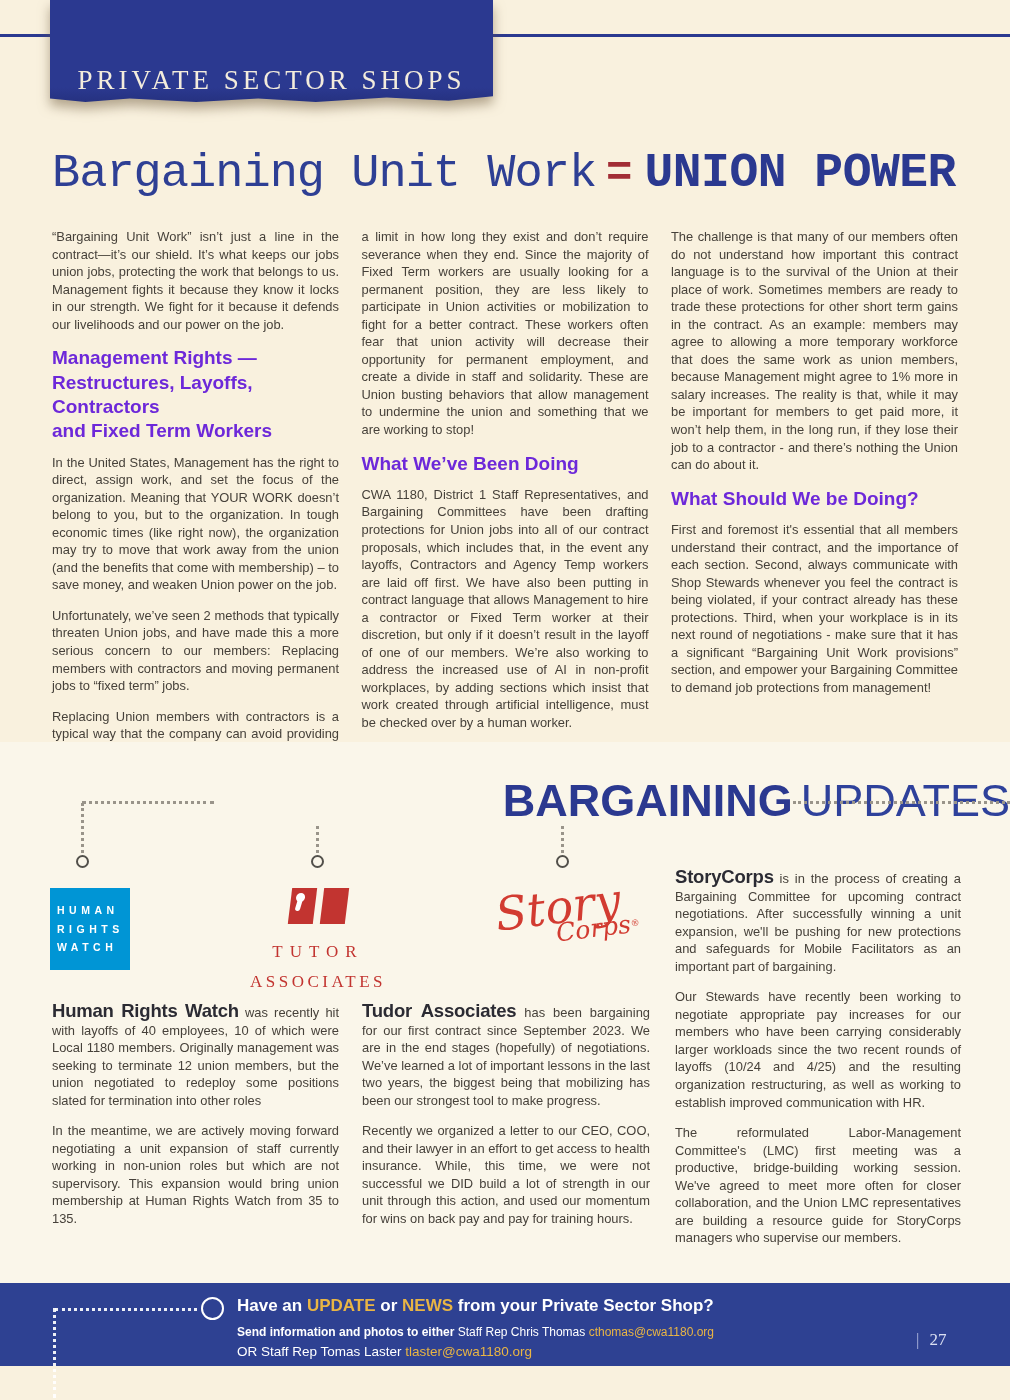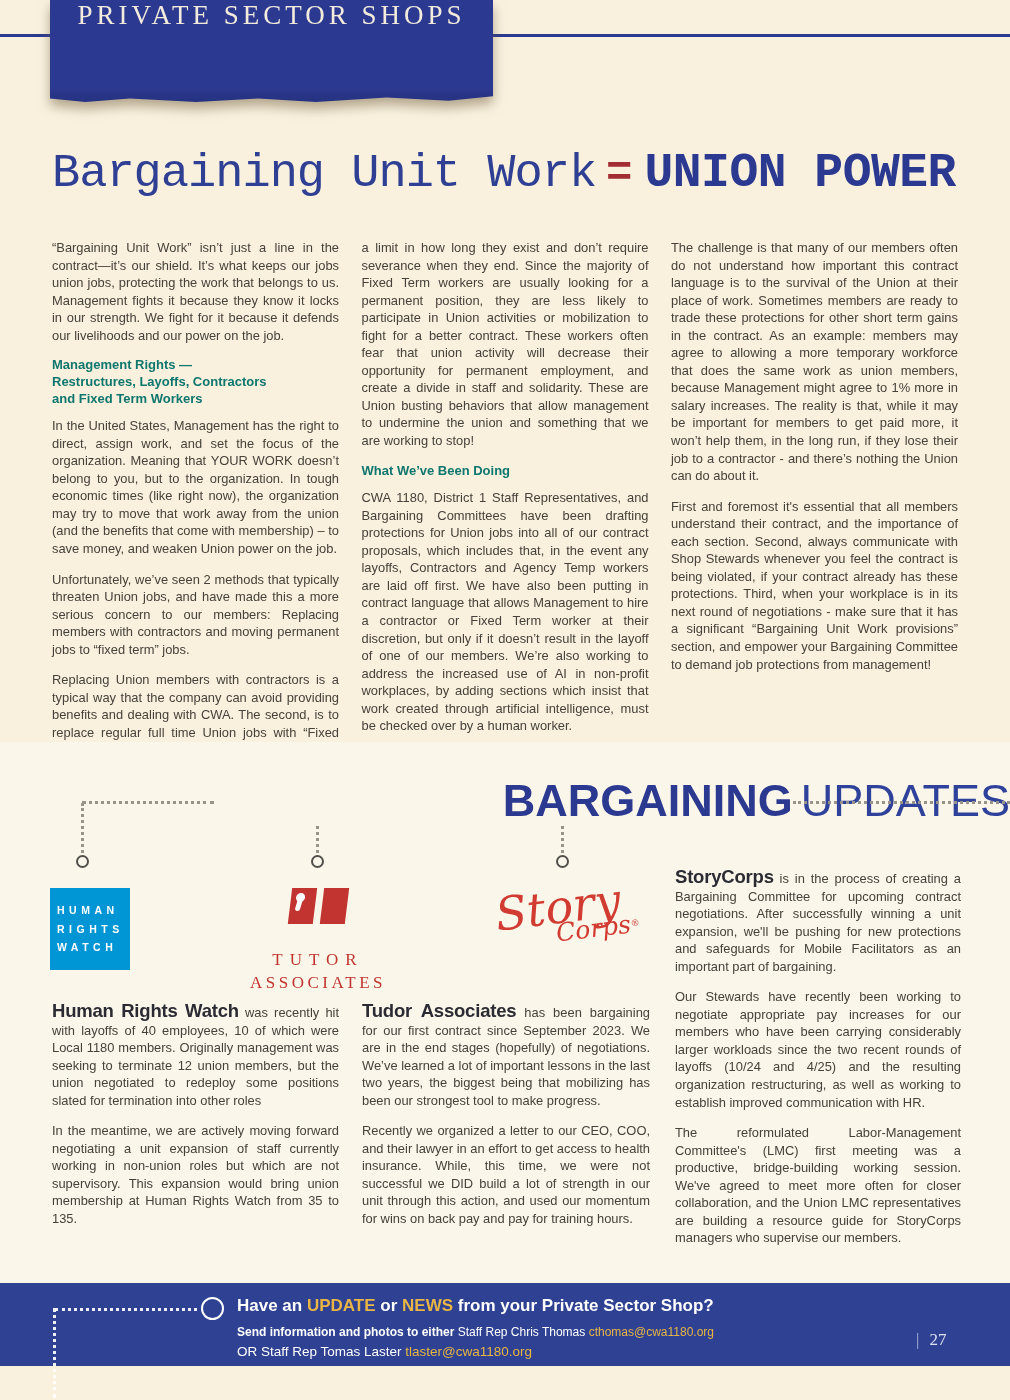--- a/index.html
+++ b/index.html
@@ -7,34 +7,34 @@
   .page { position:relative; width:1010px; height:1400px; background:#f9f1de;
           font-family:"Liberation Sans", sans-serif; overflow:hidden; margin:0 auto; }
 
   
   .top-rule { position:absolute; top:34px; left:0; width:100%; height:3px; background:#2b3990; }
   .banner-wrap { position:absolute; top:0; left:50px; width:443px; height:112px;
                  filter:drop-shadow(0 7px 6px rgba(110,90,60,.5)); z-index:2; }
   .banner { width:100%; height:100%;
             background:linear-gradient(180deg,#2b3990 0%,#2b3990 78%,#25317f 92%,#1f2b73 100%);
             clip-path:polygon(0 0,100% 0,100% 86%,90% 90%,76% 87%,60% 91%,47% 88%,33% 91%,18% 88%,8% 91%,0 88%);
-            display:flex; align-items:flex-start; justify-content:center; padding-bottom:16px; }
+            display:flex; align-items:flex-end; justify-content:center; padding-bottom:16px; }
   .banner-title { color:#f3ecdc; font-family:"Liberation Serif", serif; font-size:27px; letter-spacing:4px; }
 
   
   .headline { position:absolute; top:146px; left:52px; white-space:nowrap; font-weight:400;font-family:Liberation Mono, monospace; }
   .hl-light { font-size:47px; color:#2e3f94; letter-spacing:-1px; }
   .hl-eq { font-size:44px; color:#a22d35; font-weight:800; margin:0 12px 0 10px; }
   .hl-strong { font-size:48px; color:#2b3990; font-weight:800; letter-spacing:-0.5px; }
 
   
   .article { position:absolute; top:228px; left:52px; width:906px; display:flex; justify-content:space-between; }
-  .article .col { width:287px;margin-top:11px; }
+  .article .col { width:287px; }
   .body-p { margin:0 0 13px 0; font-size:12.9px; line-height:1.36; text-align:justify; color:#46413a; }
-  .sub-h { margin:5px 0 10px 0; font-size:13px; line-height:1.28; color:#0f766e; font-weight:700; white-space:pre-line; }
+  .sub-h { margin:5px 0 10px 0; font-size:19px; line-height:1.28; color:#6d28d9; font-weight:700; white-space:pre-line; }
 
   
   .updates { position:absolute; top:742px; left:0; width:100%; height:541px; background:#faf6ea; }
   .u-head { position:absolute; top:33px; left:0; width:100%; text-align:right; }
   .u-strong { font-size:45px; font-weight:800; color:#2b3990; }
   .u-light { font-size:45px; font-weight:400; color:#2e419b; margin-left:8px; }
   .dot-h { position:absolute; height:0; border-top:3px dotted #99948a; }
   .dh-left { left:82px; width:132px; top:59px; }
   .dh-right { left:793px; width:217px; top:59px; }
   .dot-v { position:absolute; width:0; border-left:3px dotted #99948a; }
@@ -47,22 +47,22 @@
   
   .hrw-logo { position:absolute; left:50px; top:146px; width:80px; height:82px; background:#0095d5;
               display:flex; flex-direction:column; justify-content:center; gap:8px; padding-left:7px; }
   .hrw-line { color:#fff; font-size:10.5px; font-weight:700; letter-spacing:4.5px; line-height:1; }
   .tutor-logo { position:absolute; left:238px; top:146px; width:160px; text-align:center; color:#c23430; }
   .t-marks { display:flex; justify-content:center; gap:7px; height:38px; }
   .t-mark { width:25px; height:36px; background:#c23430; transform:skewX(-7deg); position:relative; }
   .t-comma { position:absolute; top:5px; left:5px; width:9px; height:9px; background:#fff; border-radius:50%; }
   .t-comma::after { content:""; position:absolute; top:7px; left:1px; width:5px; height:11px; background:#fff;
                     border-radius:0 0 6px 6px; transform:rotate(10deg); }
-  .t-line1 { margin-top:24px; font-family:"Liberation Serif", serif; font-size:17px; letter-spacing:7px; }
-  .t-line2 { margin-top:3px; font-family:"Liberation Serif", serif; font-size:17px; letter-spacing:3.5px; }
+  .t-line1 { margin-top:16px; font-family:"Liberation Serif", serif; font-size:17px; letter-spacing:7px; }
+  .t-line2 { margin-top:10px; font-family:"Liberation Serif", serif; font-size:17px; letter-spacing:3.5px; }
   .story-logo { position:absolute; left:496px; top:140px; width:160px; transform:rotate(-7deg);
                 color:#d23b31; font-family:"DejaVu Serif", serif; font-style:italic; }
   .s-word1 { font-size:46px; line-height:1; }
   .s-word2 { font-size:25px; margin:-12px 0 0 58px; }
   .s-reg { font-size:9px; font-style:normal; vertical-align:6px; }
 
   
   .u-col { position:absolute; }
   .hrw-col { left:52px; top:260px; width:287px; }
   .tudor-col { left:362px; top:260px; width:288px; }
@@ -112,20 +112,21 @@
       <p class="body-p">Unfortunately, we’ve seen 2 methods that typically threaten Union jobs, and have made this a more serious concern to our members: Replacing members with contractors and moving permanent jobs to “fixed term” jobs.</p>
       <p class="body-p">Replacing Union members with contractors is a typical way that the company can avoid providing benefits and dealing with CWA. The second, is to replace regular full time Union jobs with “Fixed Term” (think of temporary) positions, which have</p>
     </div>
     <div class="col">
       <p class="body-p">a limit in how long they exist and don’t require severance when they end. Since the majority of Fixed Term workers are usually looking for a permanent position, they are less likely to participate in Union activities or mobilization to fight for a better contract. These workers often fear that union activity will decrease their opportunity for permanent employment, and create a divide in staff and solidarity. These are Union busting behaviors that allow management to undermine the union and something that we are working to stop!</p>
       <h3 class="sub-h">What We’ve Been Doing</h3>
       <p class="body-p">CWA 1180, District 1 Staff Representatives, and Bargaining Committees have been drafting protections for Union jobs into all of our contract proposals, which includes that, in the event any layoffs, Contractors and Agency Temp workers are laid off first. We have also been putting in contract language that allows Management to hire a contractor or Fixed Term worker at their discretion, but only if it doesn’t result in the layoff of one of our members. We’re also working to address the increased use of AI in non-profit workplaces, by adding sections which insist that work created through artificial intelligence, must be checked over by a human worker.</p>
     </div>
     <div class="col">
       <p class="body-p">The challenge is that many of our members often do not understand how important this contract language is to the survival of the Union at their place of work. Sometimes members are ready to trade these protections for other short term gains in the contract. As an example: members may agree to allowing a more temporary workforce that does the same work as union members, because Management might agree to 1% more in salary increases. The reality is that, while it may be important for members to get paid more, it won’t help them, in the long run, if they lose their job to a contractor - and there’s nothing the Union can do about it.</p>
+      <h3 class="sub-h">What Should We be Doing?</h3>
       <p class="body-p">First and foremost it's essential that all members understand their contract, and the importance of each section. Second, always communicate with Shop Stewards whenever you feel the contract is being violated, if your contract already has these protections. Third, when your workplace is in its next round of negotiations - make sure that it has a significant “Bargaining Unit Work provisions” section, and empower your Bargaining Committee to demand job protections from management!</p>
     </div>
   </div>
 
   <div class="updates">
     <div class="u-head">
       <span class="u-strong">BARGAINING</span><span class="u-light">UPDATES</span>
     </div>
 
     <div class="dot-h dh-left"></div>

